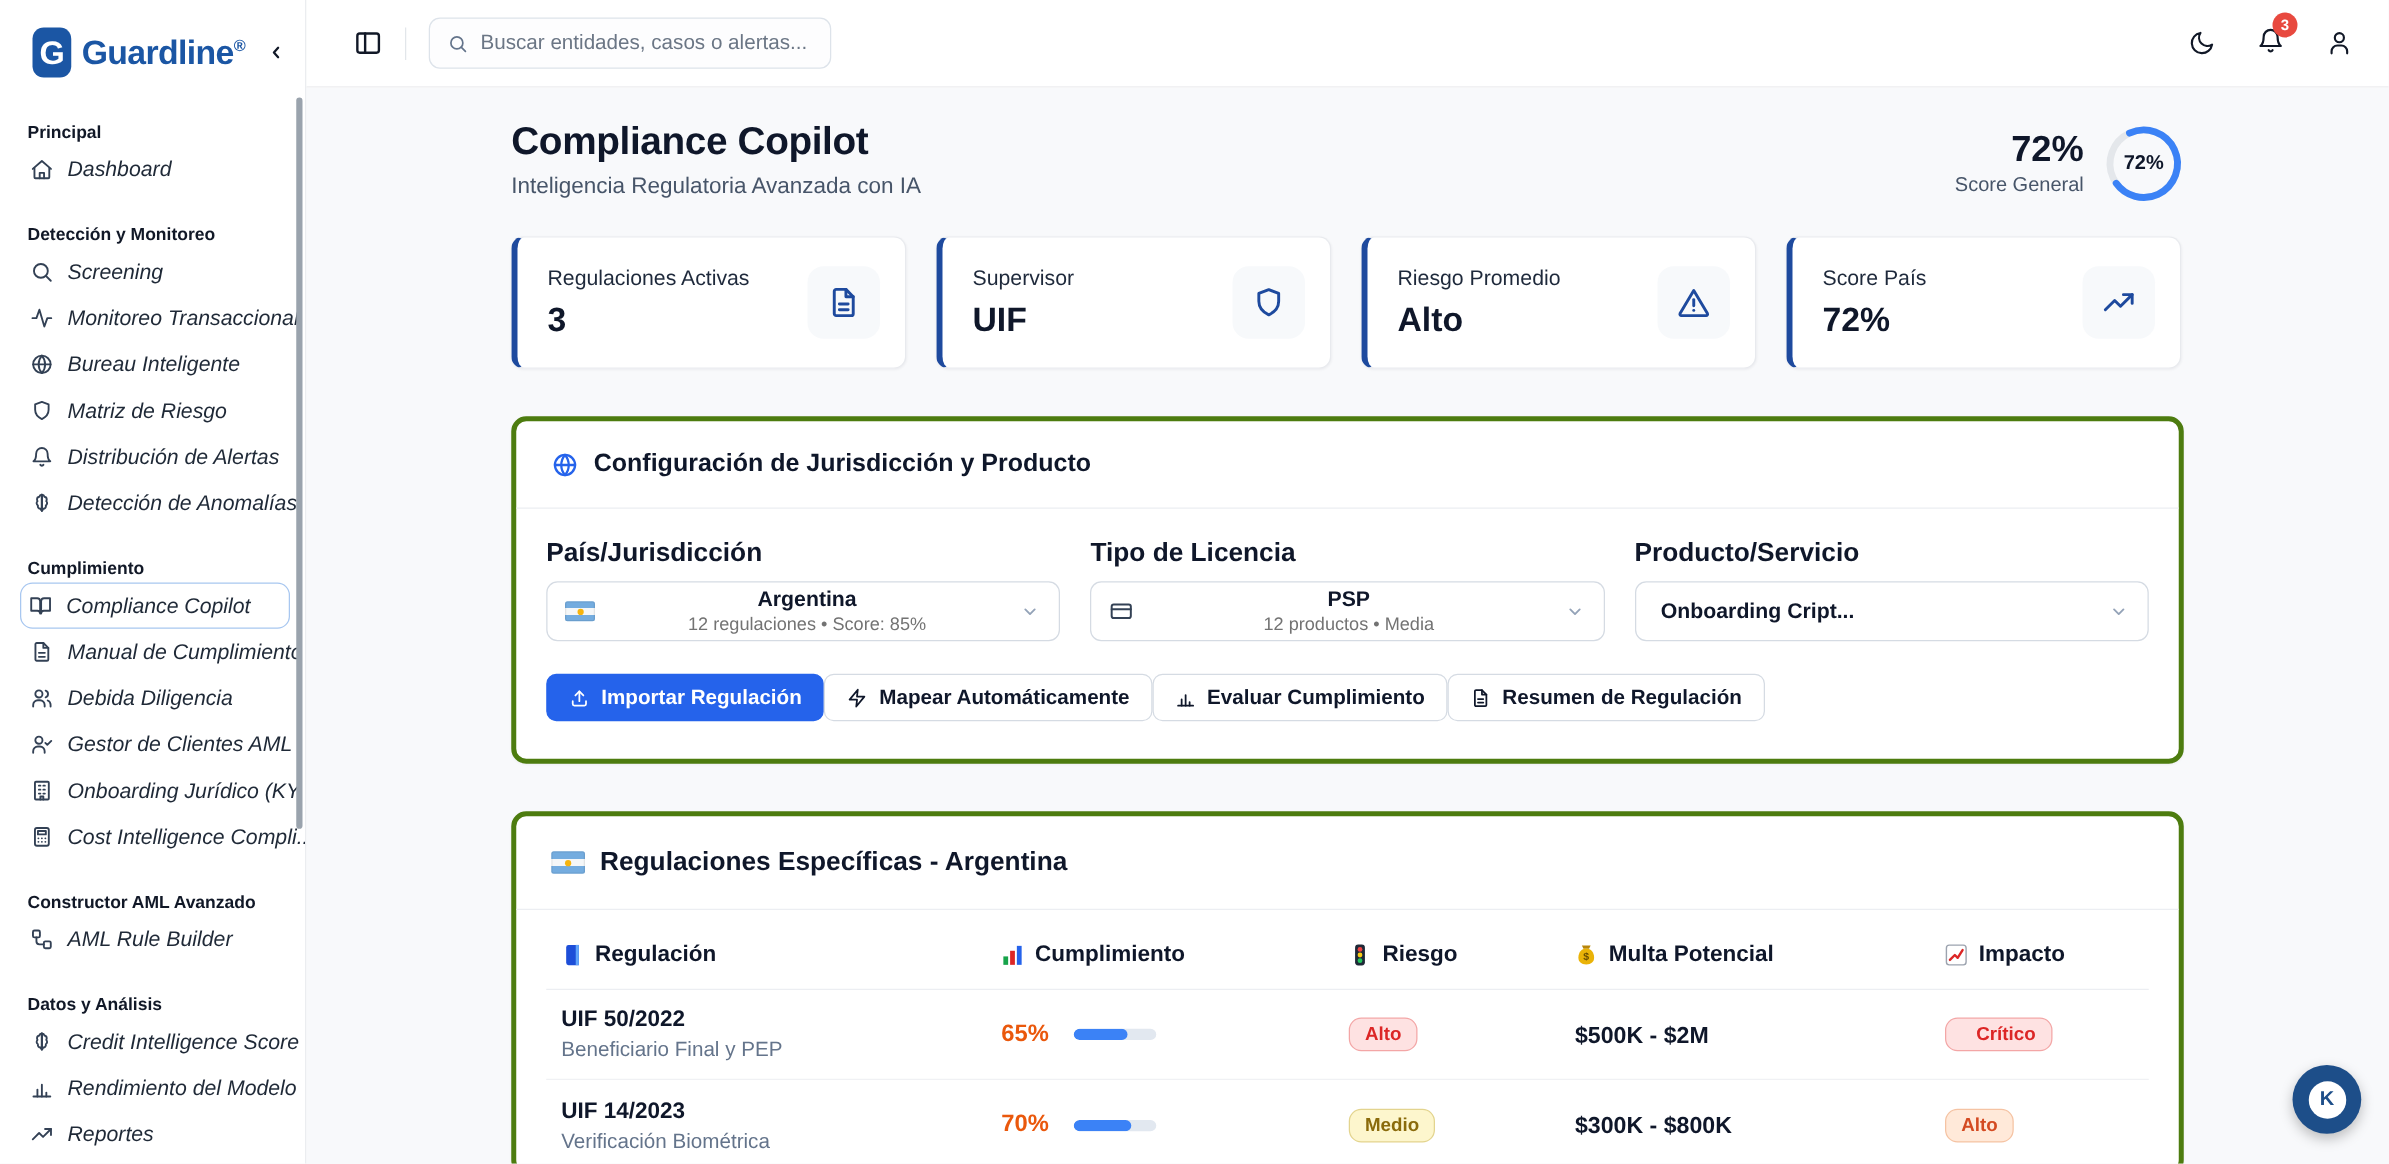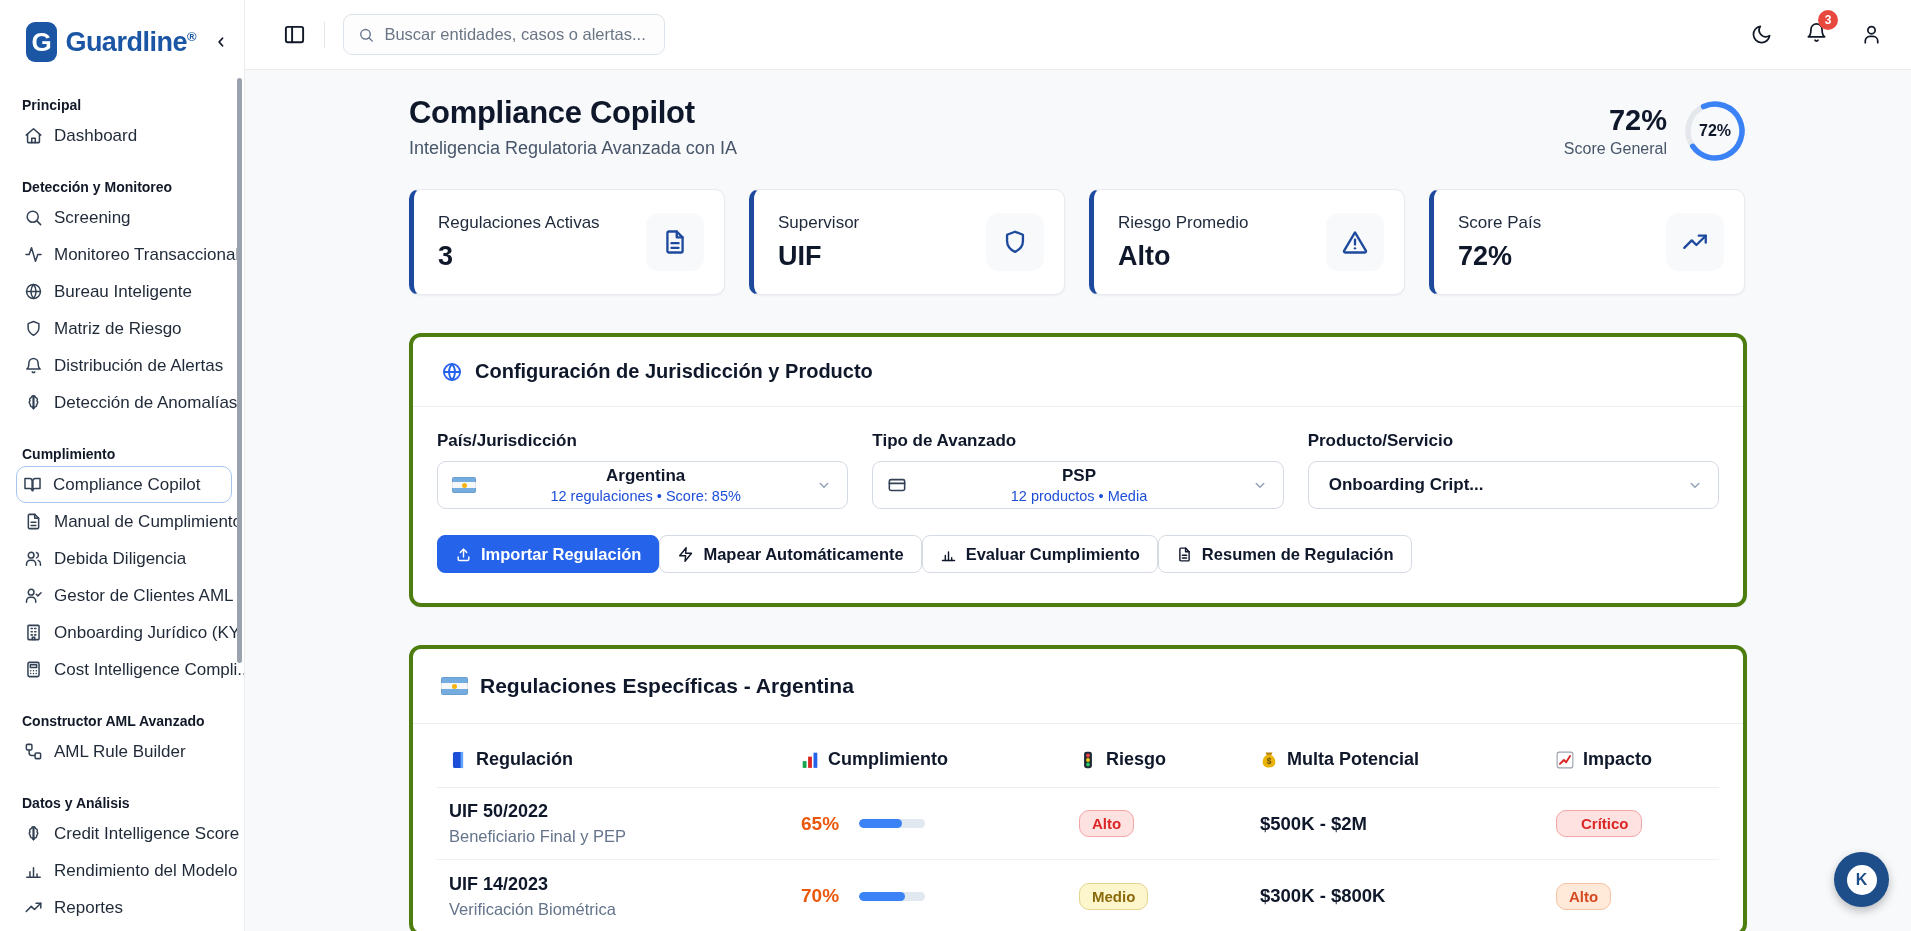--- a/index.html
+++ b/index.html
@@ -12,21 +12,21 @@
              border-right:1px solid #ebedf0; padding:18px 0 0 0; overflow:hidden; }
   .logo-row { display:flex; align-items:center; gap:8px; padding:4px 14px 10px 26px; }
   .logo-mark { width:40px; height:40px; background:#1b56a4; border-radius:9px; color:#fff;
                display:flex; align-items:center; justify-content:center; font-size:26px; font-weight:bold; }
   .logo-text { font-size:27px; font-weight:bold; color:#1b56a4; letter-spacing:-0.5px; }
   .logo-reg { font-size:13px; color:#1b56a4; vertical-align:super; font-weight:bold; }
   .collapse-btn { margin-left:8px; color:#111827; display:flex; }
   .nav { padding:0 10px 0 22px; }
   .nav-label { font-size:14px; font-weight:bold; color:#111827; margin-top:25px; margin-bottom:4px; }
   .nav-item { display:flex; align-items:center; gap:11px; height:37px; font-size:17px; color:#1f2937;
-              padding:0 8px 0 2px; border-radius:10px; cursor:pointer; white-space:nowrap; }
+              padding:0 8px 0 2px; border-radius:10px; cursor:pointer; white-space:nowrap;font-style:italic; }
   .nav-item.active { border:1.5px solid #a8c7f0; margin-left:-6px; padding-left:6px; width:216px; }
   .nicon { width:19px; height:19px; stroke:#334155; fill:none; stroke-width:1.9; stroke-linecap:round; stroke-linejoin:round; flex:none; }
   .sb-scroll { position:absolute; top:78px; right:2px; width:5px; height:585px; background:#9aa3ad; border-radius:3px; }
 
   
   .main { flex:1; display:flex; flex-direction:column; height:931px; }
   .topbar { height:70px; background:#fff; border-bottom:1px solid #ededf0; display:flex; align-items:center;
             padding:0 28px 0 38px; gap:18px;justify-content:flex-end; }
   .tb-icon { width:23px; height:23px; stroke:#111827; fill:none; stroke-width:2; stroke-linecap:round; stroke-linejoin:round; cursor:pointer; }
   .tb-divider { width:1px; height:26px; background:#e2e6ea; }
@@ -69,26 +69,26 @@
 
   
   .card { background:#fff; border:4px solid #4d7c0f; border-radius:12px; box-shadow:0 1px 2px rgba(16,24,40,.04); margin-bottom:38px; }
   .card-head { display:flex; align-items:center; gap:12px; padding:23px 28px; font-size:20px; font-weight:bold; }
   .card-head svg.head-globe { width:22px; height:22px; stroke:#2563eb; fill:none; stroke-width:2; stroke-linecap:round; }
   .card-divider { height:1px; background:#eceef2; }
   .card-body { padding:24px 24px 30px 24px; }
 
   .fields-row { display:flex; gap:24px; margin-bottom:26px; }
   .field { width:414px; }
-  .field-label { font-size:17px; font-weight:bold; margin-bottom:10px; }
+  .field-label { font-size:21px; font-weight:bold; margin-bottom:10px; }
   .select { height:48px; border:1px solid #d5dbe3; border-radius:9px; background:#fff; display:flex; align-items:center;
             padding:0 14px; cursor:pointer; }
   .select-mid { flex:1; text-align:center; line-height:1.25; }
   .select-value { font-size:17px; font-weight:bold; }
-  .select-detail { font-size:14.5px; color:#1d4ed8; }
+  .select-detail { font-size:14.5px; color:#737373; }
   .select-left-text { font-size:17px; font-weight:bold; padding-left:6px; flex:1; }
   .chev { width:18px; height:18px; stroke:#94a3b8; fill:none; stroke-width:2; stroke-linecap:round; stroke-linejoin:round; flex:none; }
   .flag-ar { width:24px; height:16px; border-radius:2px; overflow:hidden; display:inline-block; position:relative; flex:none;
              background:linear-gradient(to bottom,#74acdf 33%,#f5f7f8 33%,#f5f7f8 67%,#74acdf 67%); box-shadow:0 0 0 1px rgba(0,0,0,.08) inset; }
   .flag-ar::after { content:""; position:absolute; left:50%; top:50%; width:5px; height:5px; margin:-2.5px 0 0 -2.5px;
                     background:#f6b40e; border-radius:50%; }
   .sel-ic { width:20px; height:20px; stroke:#334155; fill:none; stroke-width:1.9; stroke-linecap:round; flex:none; }
 
   .btn-row { display:flex; }
   .btn { display:flex; align-items:center; gap:9px; height:38px; padding:0 17px; border-radius:8px; font-size:16.5px;
@@ -509,21 +509,21 @@
                   <div class="select-mid">
                     <div class="select-value">Argentina</div>
                     <div class="select-detail">12 regulaciones • Score: 85%</div>
                   </div>
                   <svg class="chev">
                       <use href="#i-chev-down"></use>
                     </svg>
                 </div>
               </div>
               <div class="field">
-                <div class="field-label">Tipo de Avanzado</div>
+                <div class="field-label">Tipo de Licencia</div>
                 <div class="select">
                   <svg class="sel-ic">
                       <use href="#i-card"></use>
                     </svg>
                   <div class="select-mid">
                     <div class="select-value">PSP</div>
                     <div class="select-detail">12 productos • Media</div>
                   </div>
                   <svg class="chev">
                       <use href="#i-chev-down"></use>

